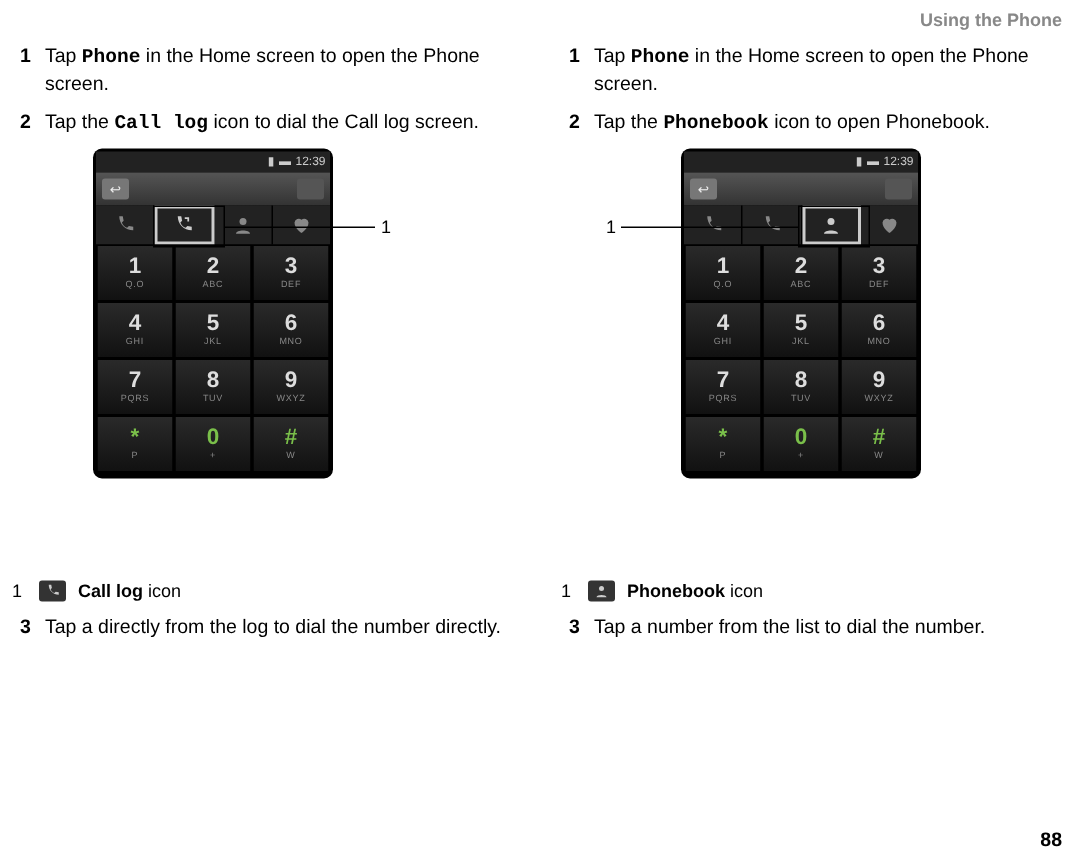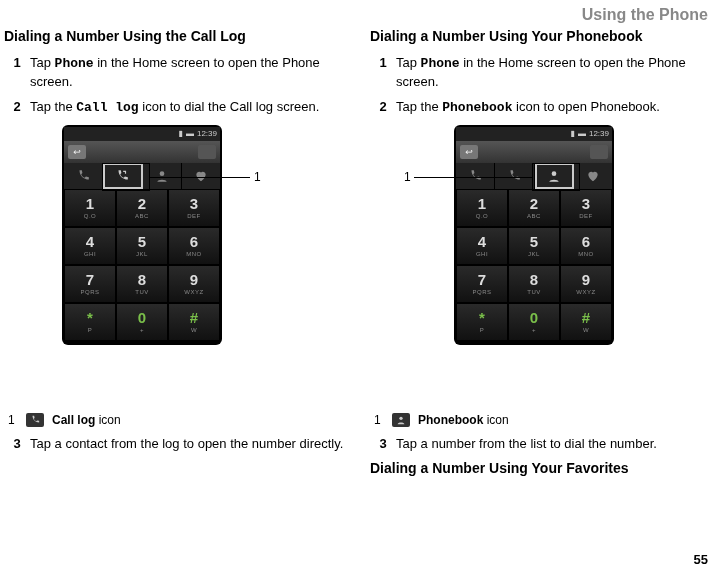--- a/index.html
+++ b/index.html
@@ -10,21 +10,21 @@
     background: #fff;
     color: #000;
     position: relative;
     font-size: 13px;
   }
   .header-right {
     position: absolute;
     top: 6px;
     right: 18px;
     color: #888;
-    font-size: 16px;
+    font-size: 12px;
     font-weight: bold;
     text-align: center;
   }
   .page-num {
     position: absolute;
     bottom: 6px;
     right: 18px;
     font-size: 13px;
     font-weight: bold;
   }
@@ -129,26 +129,25 @@
   .legend .lic {
     width:18px;height:14px;background:#333;border-radius:2px;
     display:flex;align-items:center;justify-content:center;
   }
   .legend .lic svg { width:10px;height:10px; }
 </style>
 </head>
 <body>
 
 <div class="header-right">Using the Phone</div>
-<div class="page-num">55</div>
+<div class="page-num">88</div>
 
 <div class="cols">
 
   <div class="col">
-    <div class="section-title">Dialing a Number Using the Call Log</div>
 
     <div class="step">
       <div class="num">1</div>
       <div class="txt">
         <span>Tap </span><b>Phone</b><span> in the Home screen to open the Phone screen.</span>
       </div>
     </div>
 
     <div class="step">
       <div class="num">2</div>
@@ -256,26 +255,25 @@
       <span class="lic">
         <svg viewBox="0 0 24 24" fill="#ccc">
             <path d="M6 2c0 9 7 16 16 16v-4l-5-1-2 2c-3-1-5-3-6-6l2-2-1-5H6z"></path>
           </svg>
       </span>
       <span><b>Call log</b><span> icon</span></span>
     </div>
 
     <div class="step">
       <div class="num">3</div>
-      <div class="txt">Tap a contact from the log to open the number directly.</div>
+      <div class="txt">Tap a directly from the log to dial the number directly.</div>
     </div>
   </div>
 
   <div class="col">
-    <div class="section-title">Dialing a Number Using Your Phonebook</div>
 
     <div class="step">
       <div class="num">1</div>
       <div class="txt">
         <span>Tap </span><b>Phone</b><span> in the Home screen to open the Phone screen.</span>
       </div>
     </div>
 
     <div class="step">
       <div class="num">2</div>
@@ -386,16 +384,15 @@
           </svg>
       </span>
       <span><b>Phonebook</b><span> icon</span></span>
     </div>
 
     <div class="step">
       <div class="num">3</div>
       <div class="txt">Tap a number from the list to dial the number.</div>
     </div>
 
-    <div class="section-title" style="margin-top:8px;">Dialing a Number Using Your Favorites</div>
   </div>
 
 </div>
 
 </body></html>

